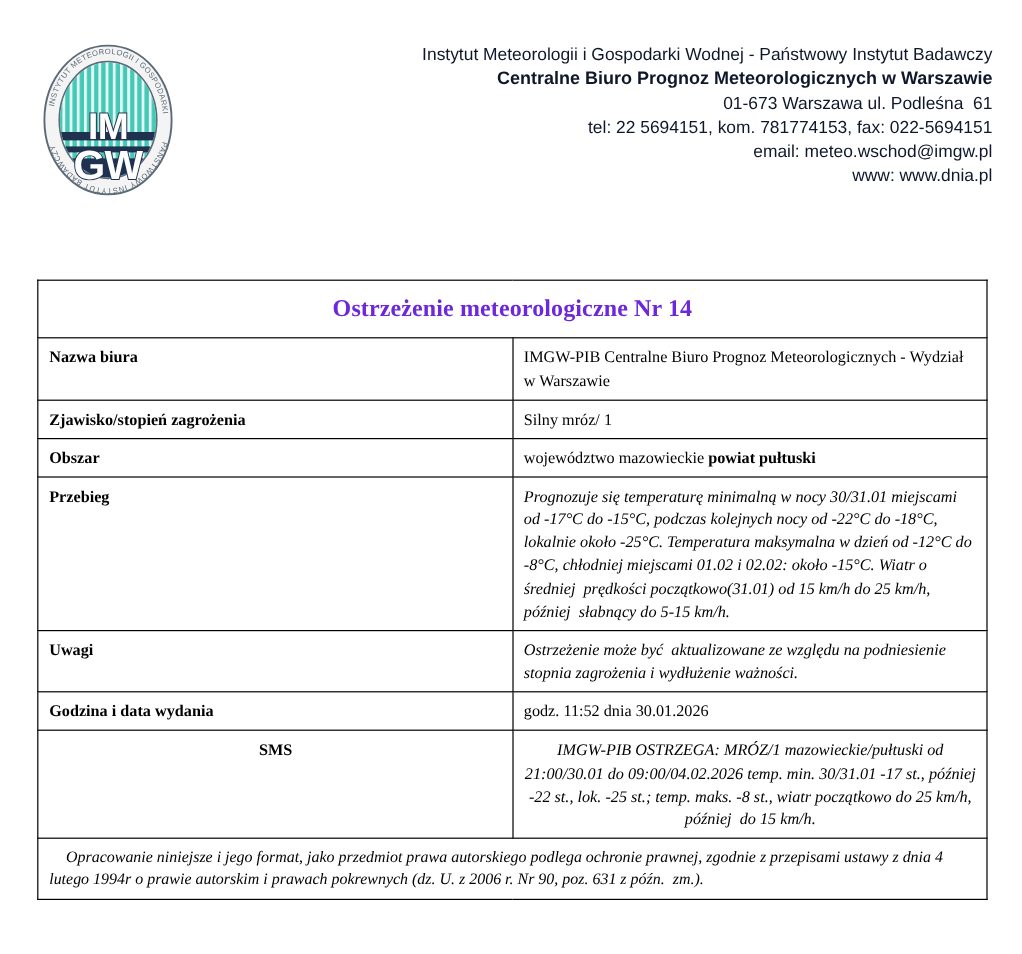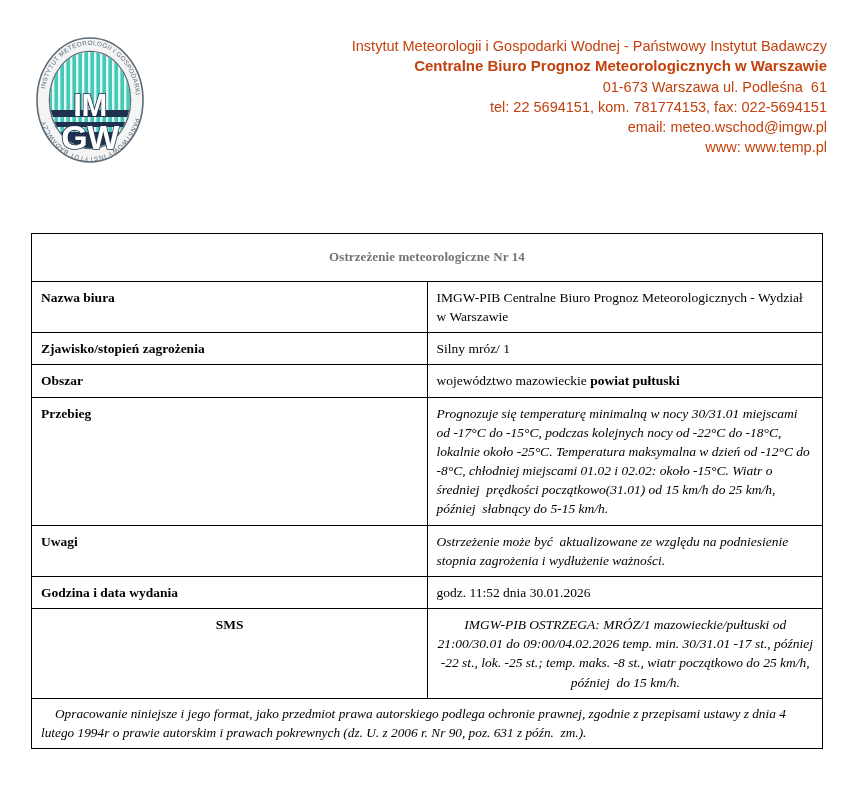--- a/index.html
+++ b/index.html
@@ -37,21 +37,21 @@
     width: 112px;
     height: 128px;
     display: block;
   }
   .header-text {
     flex: 1 1 auto;
     text-align: right;
     padding-right: 25px;
     padding-top: 36px;
     font-family: "Liberation Sans", "DejaVu Sans", sans-serif;
-    color: #c2410c;
+    color: #0f172a;
     line-height: 1.38;
   }
   .header-text .line {
     font-size: 14.5px;
     white-space: pre;
   }
   .header-text .line.bold {
     font-weight: bold;
     font-size: 15px;
   }
@@ -83,23 +83,23 @@
   td.value {
     font-size: 13.5px;
   }
   tr.title-row td {
     text-align: center;
     vertical-align: middle;
     padding: 9px 4px 10px 4px;
     height: 28px;
   }
   .warning-title {
-    color: #737373;
+    color: #6d28d9;
     font-weight: bold;
-    font-size: 13px;
+    font-size: 20px;
     letter-spacing: 0.1px;
   }
   .bold-inline { font-weight: bold; }
 
   tr.tall-przebieg td { height: 86px; }
   tr.tall-prawd td    { height: 44px; }
   tr.tall-uwagi td    { height: 36px; }
   tr.tall-sms td      { height: 52px; text-align: center; }
 
   td.footer-cell {
@@ -152,21 +152,21 @@
       <text x="56" y="113" text-anchor="middle" font-family="Liberation Sans, sans-serif" font-size="34" font-weight="bold" fill="#ffffff" stroke="#20314f" stroke-width="1.6" paint-order="stroke" letter-spacing="-0.5">GW</text>
     </svg>
   </div>
 
   <div class="header-text">
     <div class="line">Instytut Meteorologii i Gospodarki Wodnej - Państwowy Instytut Badawczy</div>
     <div class="line bold">Centralne Biuro Prognoz Meteorologicznych w Warszawie</div>
     <div class="line">01-673 Warszawa ul. Podleśna  61</div>
     <div class="line">tel: 22 5694151, kom. 781774153, fax: 022-5694151</div>
     <div class="line">email: meteo.wschod@imgw.pl</div>
-    <div class="line">www: www.temp.pl</div>
+    <div class="line">www: www.dnia.pl</div>
   </div>
 </div>
 
 <div class="doc-table-wrap">
   <table class="doc">
     <tbody>
 
       <tr class="title-row">
         <td colspan="2">
           <span class="warning-title">Ostrzeżenie meteorologiczne Nr 14</span>

